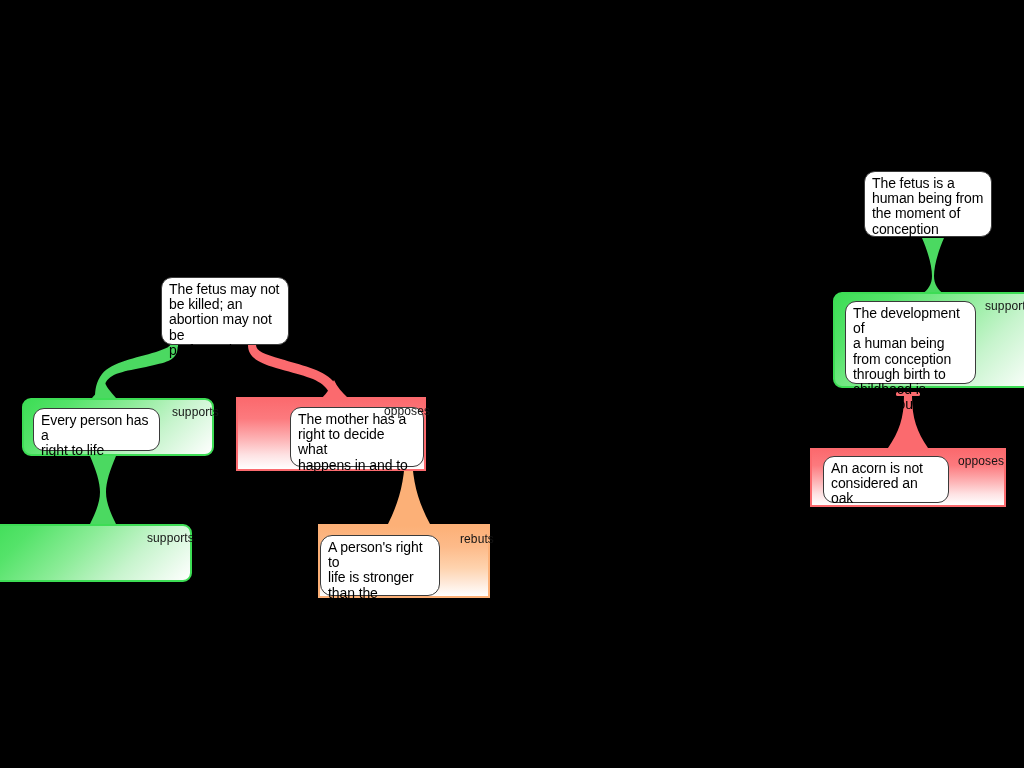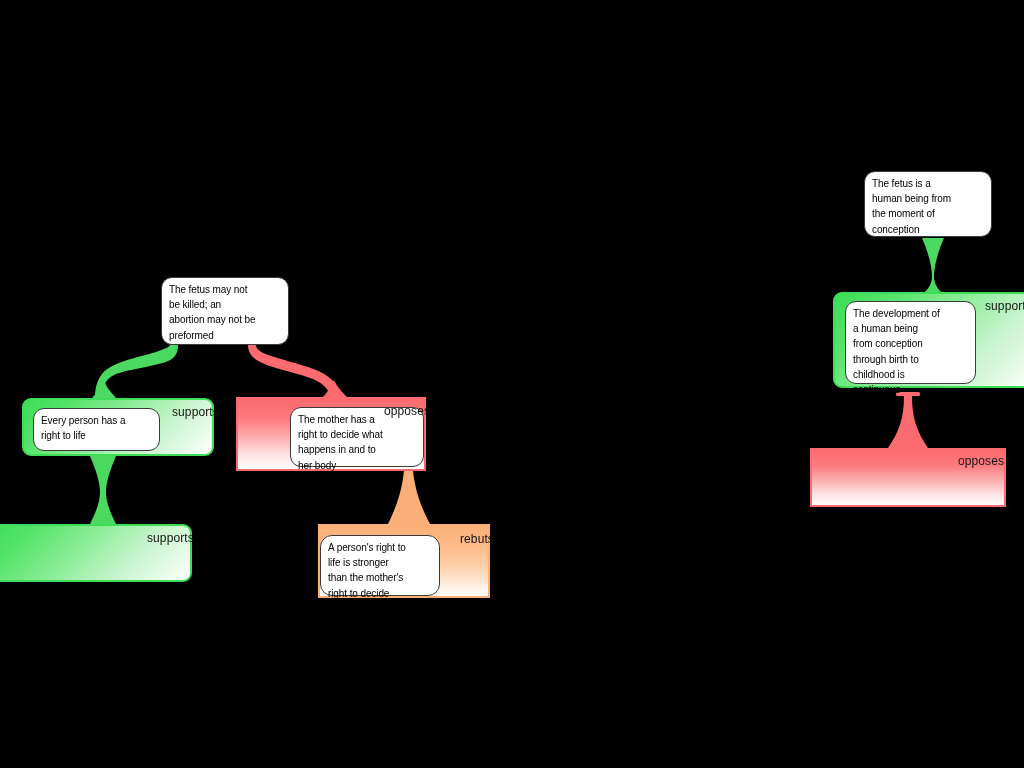--- a/index.html
+++ b/index.html
@@ -62,21 +62,21 @@
   }
 
   
   .card {
     position: absolute;
     box-sizing: border-box;
     background: #ffffff;
     border: 1.6px solid #3a3a3a;
     border-radius: 11px;
     color: #000000;
-    font-size: 10px;
+    font-size: 14px;
     line-height: 15.2px;
     padding: 4px 6px 4px 7px;
     white-space: pre-line;
     letter-spacing: -0.1px;
   }
 
   
   .rel-label {
     position: absolute;
     font-size: 12px;
@@ -186,16 +186,19 @@
     <div class="card" style="left:10px; top:7px; width:131px; height:83px;">The development of
 a human being
 from conception
 through birth to
 childhood is
 continuous</div>
     <div class="rel-label" style="left:150px; top:7px;">supports</div>
   </div>
 
   <div class="node plate-opposes" style="left:810px; top:448px; width:196px; height:59px;">
+    <div class="card" style="left:11px; top:6px; width:126px; height:47px;">An acorn is not
+considered an oak
+tree</div>
     <div class="rel-label" style="left:146px; top:6px;">opposes</div>
   </div>
 
 </div>
 
 </body></html>

